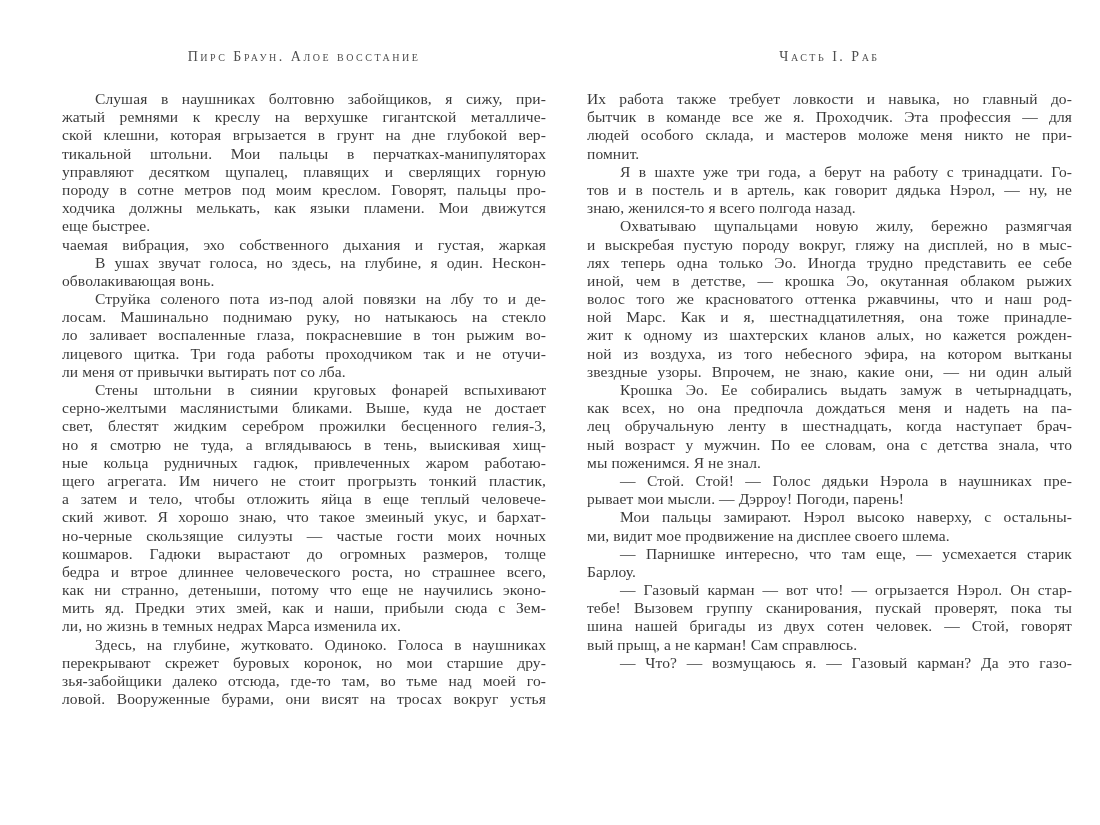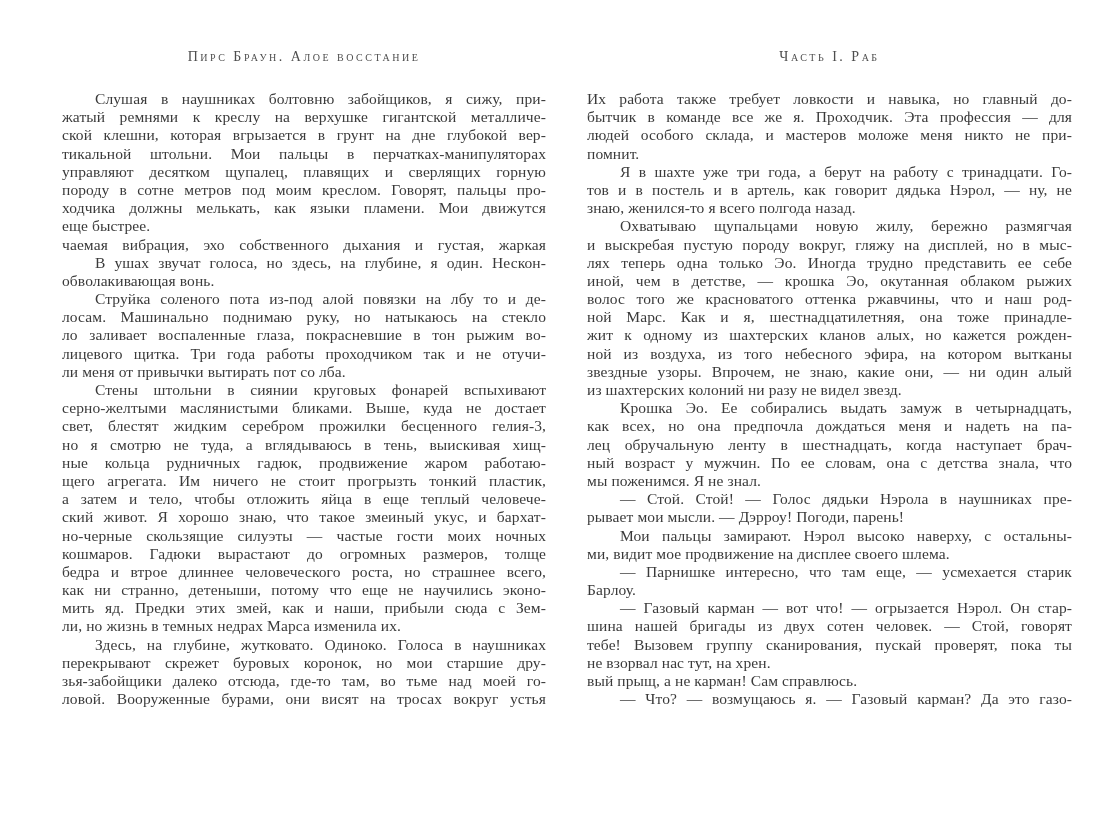--- a/index.html
+++ b/index.html
@@ -95,21 +95,21 @@
           <div class="line">лосам. Машинально поднимаю руку, но натыкаюсь на стекло</div>
           <div class="line">ло заливает воспаленные глаза, покрасневшие в тон рыжим во-</div>
           <div class="line">лицевого щитка. Три года работы проходчиком так и не отучи-</div>
           <div class="line pend">ли меня от привычки вытирать пот со лба.</div>
         </div>
         <div class="para">
           <div class="line indent">Стены штольни в сиянии круговых фонарей вспыхивают</div>
           <div class="line">серно-желтыми маслянистыми бликами. Выше, куда не достает</div>
           <div class="line">свет, блестят жидким серебром прожилки бесценного гелия-3,</div>
           <div class="line">но я смотрю не туда, а вглядываюсь в тень, выискивая хищ-</div>
-          <div class="line">ные кольца рудничных гадюк, продвижение жаром работаю-</div>
+          <div class="line">ные кольца рудничных гадюк, привлеченных жаром работаю-</div>
           <div class="line">щего агрегата. Им ничего не стоит прогрызть тонкий пластик,</div>
           <div class="line">а затем и тело, чтобы отложить яйца в еще теплый человече-</div>
           <div class="line">ский живот. Я хорошо знаю, что такое змеиный укус, и бархат-</div>
           <div class="line">но-черные скользящие силуэты — частые гости моих ночных</div>
           <div class="line">кошмаров. Гадюки вырастают до огромных размеров, толще</div>
           <div class="line">бедра и втрое длиннее человеческого роста, но страшнее всего,</div>
           <div class="line">как ни странно, детеныши, потому что еще не научились эконо-</div>
           <div class="line">мить яд. Предки этих змей, как и наши, прибыли сюда с Зем-</div>
           <div class="line pend">ли, но жизнь в темных недрах Марса изменила их.</div>
         </div>
@@ -140,21 +140,20 @@
         <div class="para">
           <div class="line indent">Охватываю щупальцами новую жилу, бережно размягчая</div>
           <div class="line">и выскребая пустую породу вокруг, гляжу на дисплей, но в мыс-</div>
           <div class="line">лях теперь одна только Эо. Иногда трудно представить ее себе</div>
           <div class="line">иной, чем в детстве, — крошка Эо, окутанная облаком рыжих</div>
           <div class="line">волос того же красноватого оттенка ржавчины, что и наш род-</div>
           <div class="line">ной Марс. Как и я, шестнадцатилетняя, она тоже принадле-</div>
           <div class="line">жит к одному из шахтерских кланов алых, но кажется рожден-</div>
           <div class="line">ной из воздуха, из того небесного эфира, на котором вытканы</div>
           <div class="line">звездные узоры. Впрочем, не знаю, какие они, — ни один алый</div>
-          <div class="line pend">из шахтерских колоний ни разу не видел звезд.</div>
         </div>
         <div class="para">
           <div class="line indent">Крошка Эо. Ее собирались выдать замуж в четырнадцать,</div>
           <div class="line">как всех, но она предпочла дождаться меня и надеть на па-</div>
           <div class="line">лец обручальную ленту в шестнадцать, когда наступает брач-</div>
           <div class="line">ный возраст у мужчин. По ее словам, она с детства знала, что</div>
           <div class="line pend">мы поженимся. Я не знал.</div>
         </div>
         <div class="para">
           <div class="line indent">— Стой. Стой! — Голос дядьки Нэрола в наушниках пре-</div>
@@ -163,23 +162,22 @@
         <div class="para">
           <div class="line indent">Мои пальцы замирают. Нэрол высоко наверху, с остальны-</div>
           <div class="line pend">ми, видит мое продвижение на дисплее своего шлема.</div>
         </div>
         <div class="para">
           <div class="line indent">— Парнишке интересно, что там еще, — усмехается старик</div>
           <div class="line pend">Барлоу.</div>
         </div>
         <div class="para">
           <div class="line indent">— Газовый карман — вот что! — огрызается Нэрол. Он стар-</div>
+          <div class="line">тебе! Вызовем группу сканирования, пускай проверят, пока ты</div>
           <div class="line">шина нашей бригады из двух сотен человек. — Стой, говорят</div>
-          <div class="line">тебе! Вызовем группу сканирования, пускай проверят, пока ты</div>
-          <div class="line pend">не взорвал нас тут, на хрен.</div>
         </div>
         <div class="para">
           <div class="line pend">вый прыщ, а не карман! Сам справлюсь.</div>
           <div class="line indent">— Что? — возмущаюсь я. — Газовый карман? Да это газо-</div>
         </div>
       </div>
     <div class="page-num">15</div>
   </div>
 
 </div>

